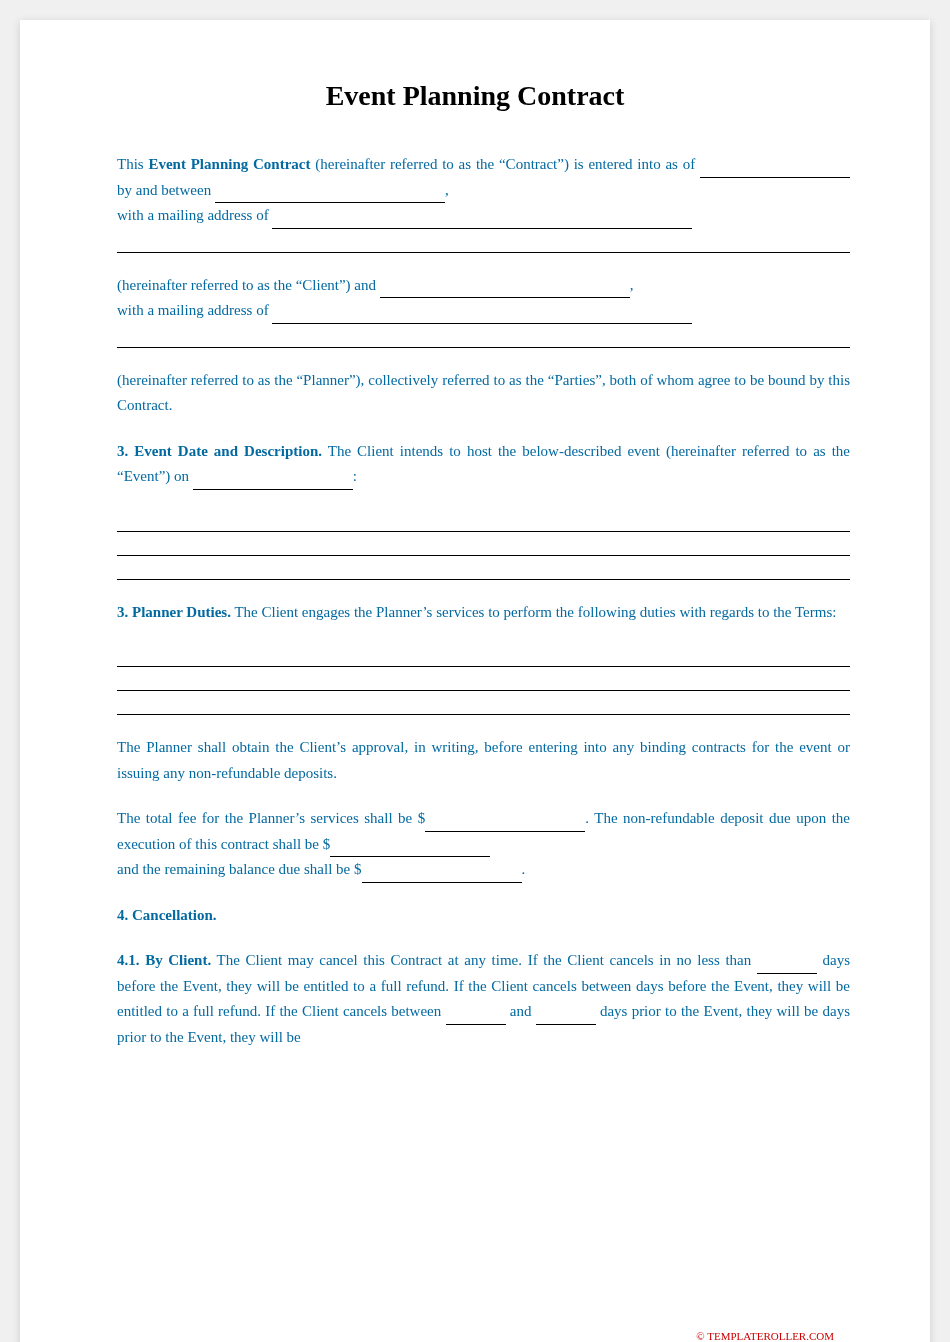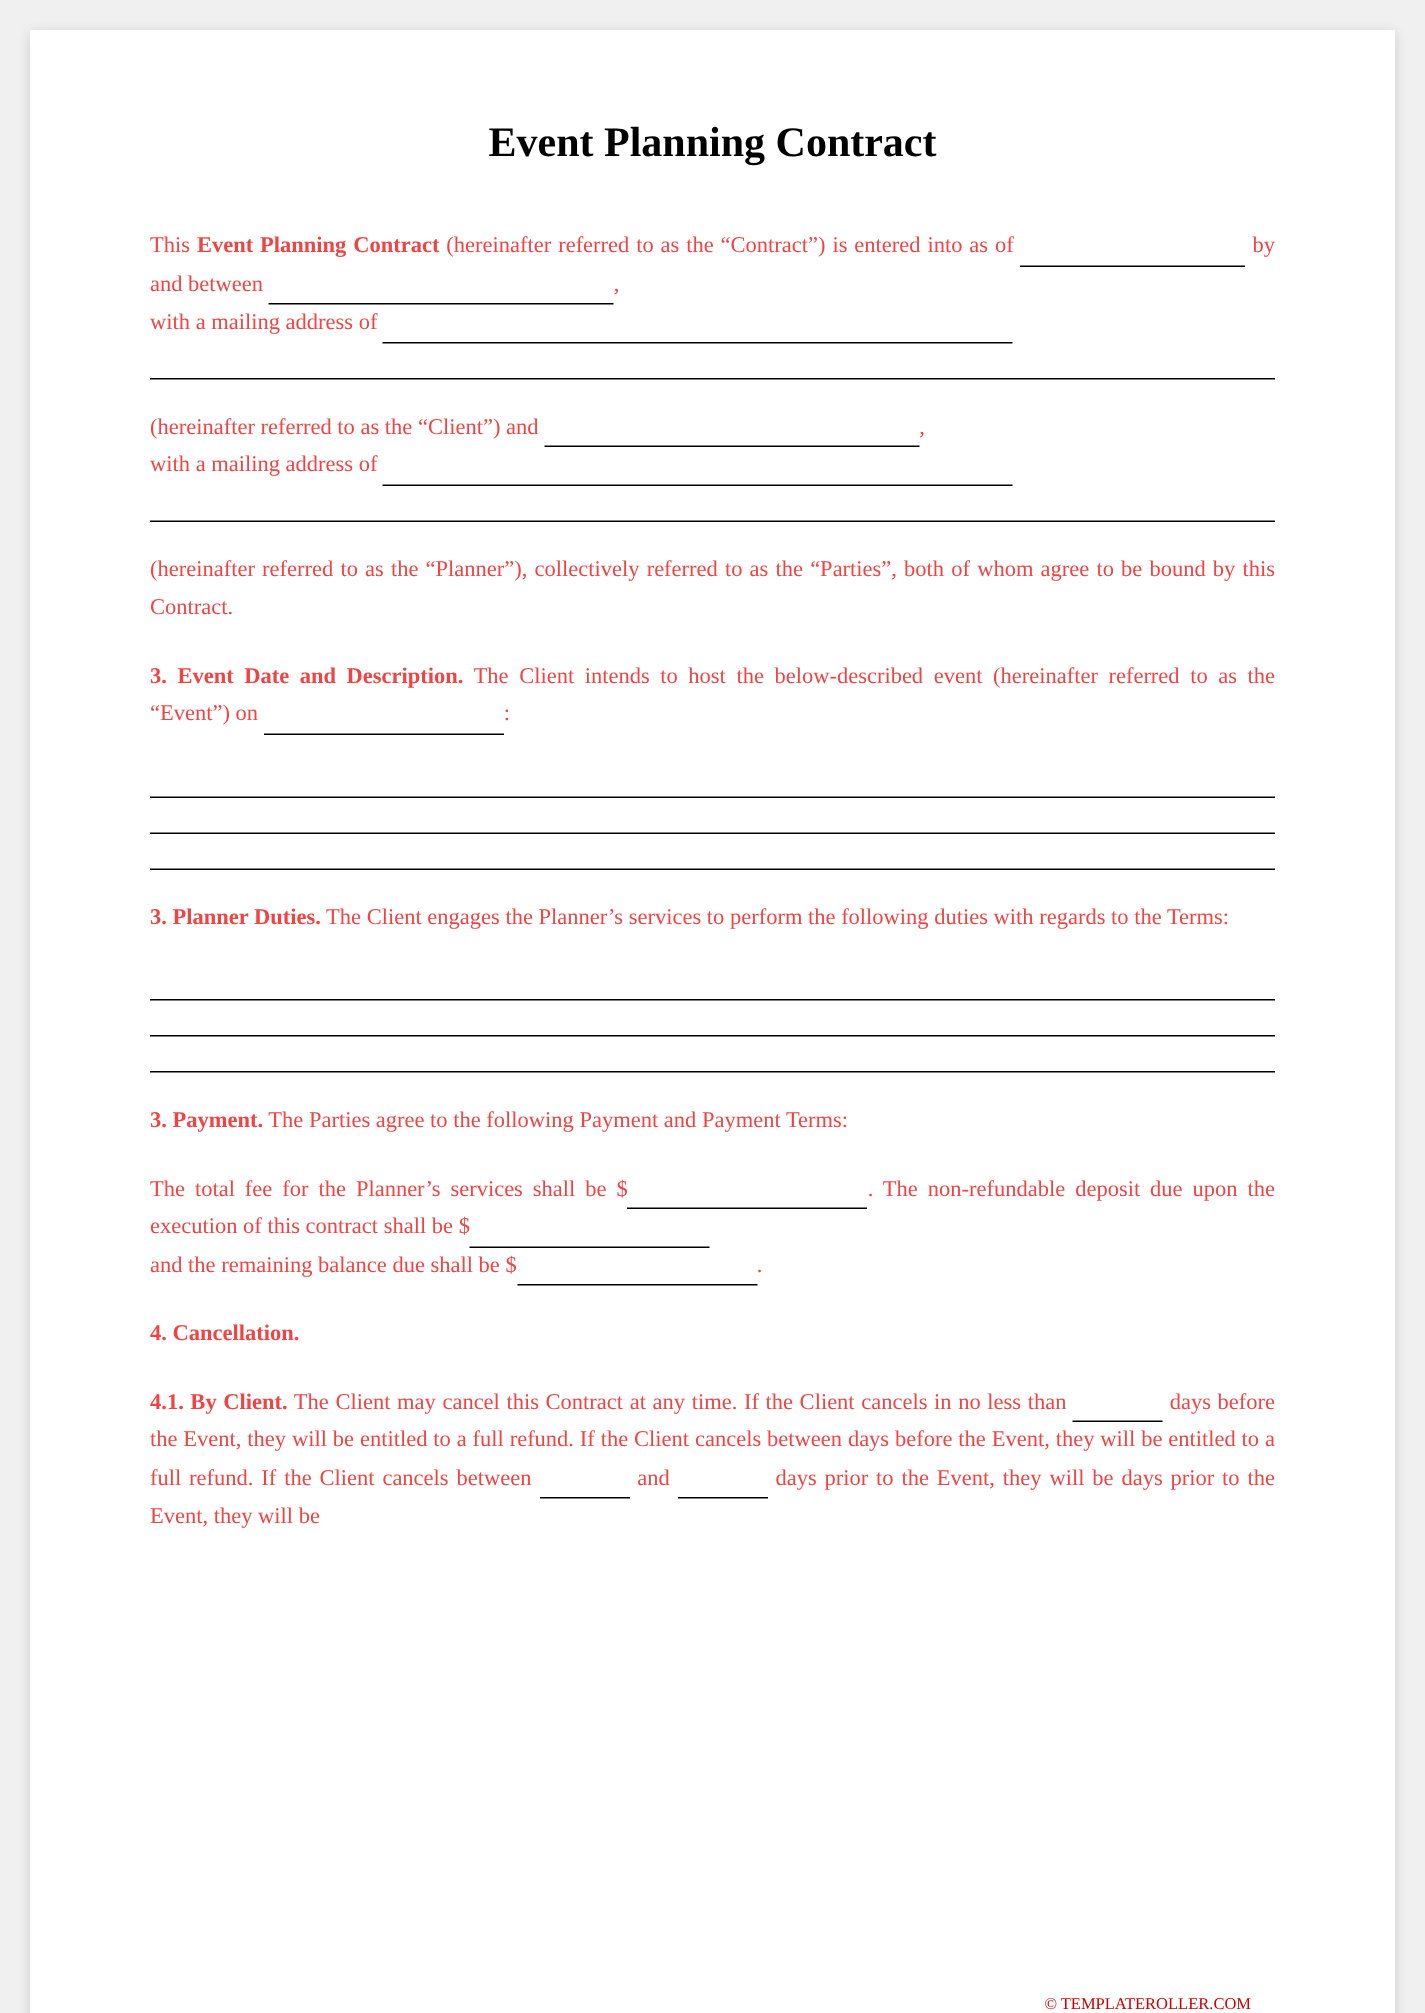--- a/index.html
+++ b/index.html
@@ -31,22 +31,23 @@
       text-align: center;
       font-size: 28px;
       font-weight: bold;
       margin-bottom: 40px;
       color: #000;
     }
 
     .content {
       font-size: 15px;
       line-height: 1.7;
-      color: #ef4444;
+      color: #0369a1;
       text-align: justify;
+      margin-left: 17px;
     }
 
     .paragraph {
       margin-bottom: 20px;
     }
 
     .blank-line {
       display: inline-block;
       border-bottom: 1px solid #000;
       vertical-align: bottom;
@@ -144,24 +145,24 @@
     <div class="paragraph">
       <span class="section-header">3. Planner Duties.</span><span> The Client engages the Planner’s services to perform the following duties with regards to the Terms:</span>
     </div>
 
     <div class="three-lines-block">
       <div class="blank-full-line"></div>
       <div class="blank-full-line"></div>
       <div class="blank-full-line"></div>
     </div>
 
+    <div class="paragraph">
+      <span>The Planner shall obtain the Client’s approval, in writing, before entering into any binding contracts for the event or issuing any non-refundable deposits.</span>
+    </div>
 
-    <div class="paragraph">
-      <span class="section-header">3. Payment.</span><span> The Parties agree to the following Payment and Payment Terms:</span>
-    </div>
 
     <div class="paragraph">
       <span>The total fee for the Planner’s services shall be $</span><span class="blank-line blank-dollar"></span><span>. The non-refundable deposit due upon the execution of this contract shall be $</span><span class="blank-line blank-dollar"></span><br>
       <span> and the remaining balance due shall be $</span><span class="blank-line blank-dollar"></span><span>.</span>
     </div>
 
     <div class="paragraph">
       <span class="section-header">4. Cancellation.</span>
     </div>
 

